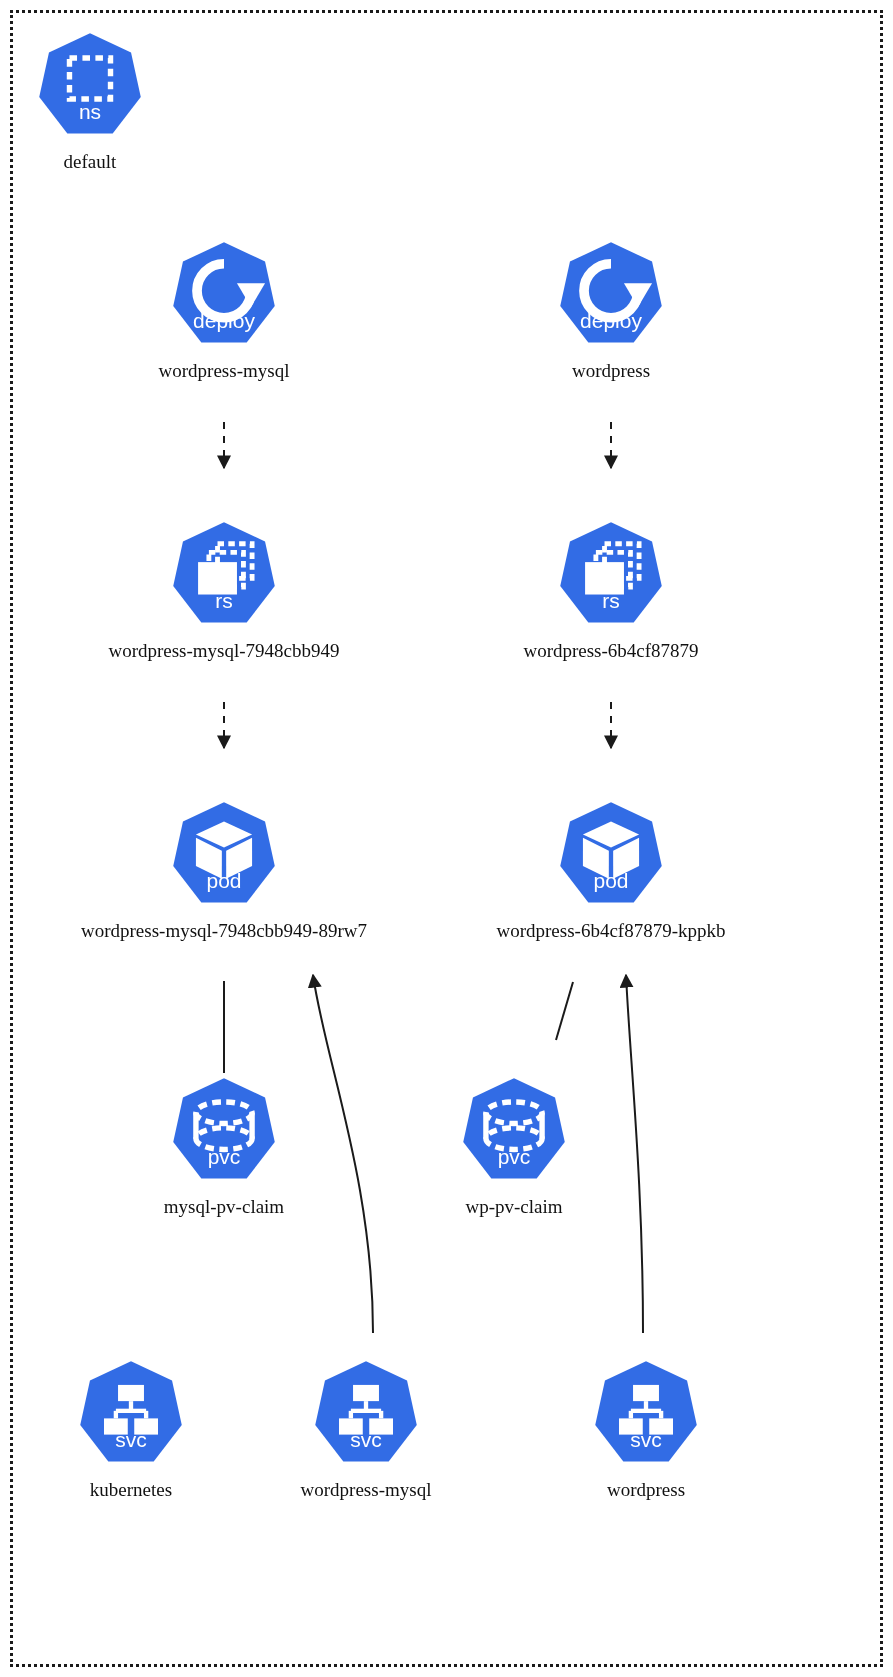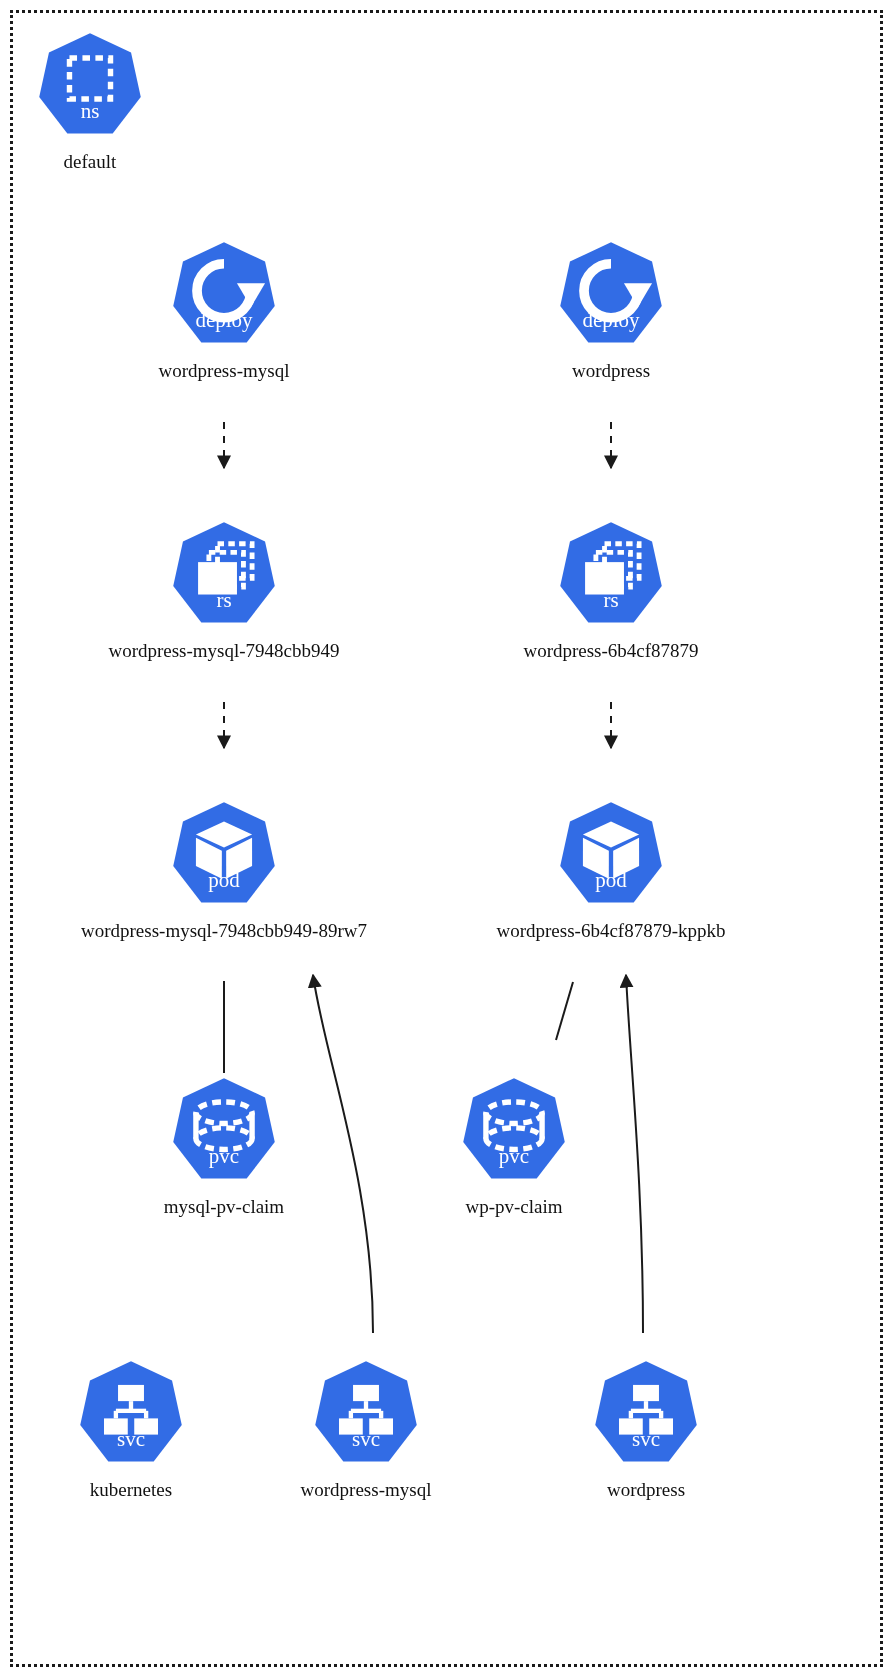--- a/index.html
+++ b/index.html
@@ -7,21 +7,21 @@
        font-family:"Liberation Serif",serif;overflow:hidden;}
 
   #canvas{position:absolute;left:10px;top:10px;width:873px;height:1657px;
           border:3px dotted #1a1a1a;box-sizing:border-box;}
 
   .node{position:absolute;width:0;height:0;}
   .node .hep{position:relative;width:108px;height:108px;left:-54px;top:-54px;}
   .node svg{display:block;overflow:visible;}
 
   .typelabel{position:absolute;left:-54px;width:108px;text-align:center;
-             color:#ffffff;font-family:Liberation Serif, serif;
+             color:#ffffff;font-family:Liberation Sans, sans-serif;
              font-size:21px;line-height:21px;top:16px;pointer-events:none;}
 
   .namelabel{position:absolute;left:-230px;width:460px;text-align:center;
              top:66px;color:#111111;font-size:19px;line-height:22px;
              white-space:nowrap;font-family:"Liberation Serif",serif;}
 
   #edges{position:absolute;left:0;top:0;width:893px;height:1677px;
          pointer-events:none;}
 </style>
 </head>

